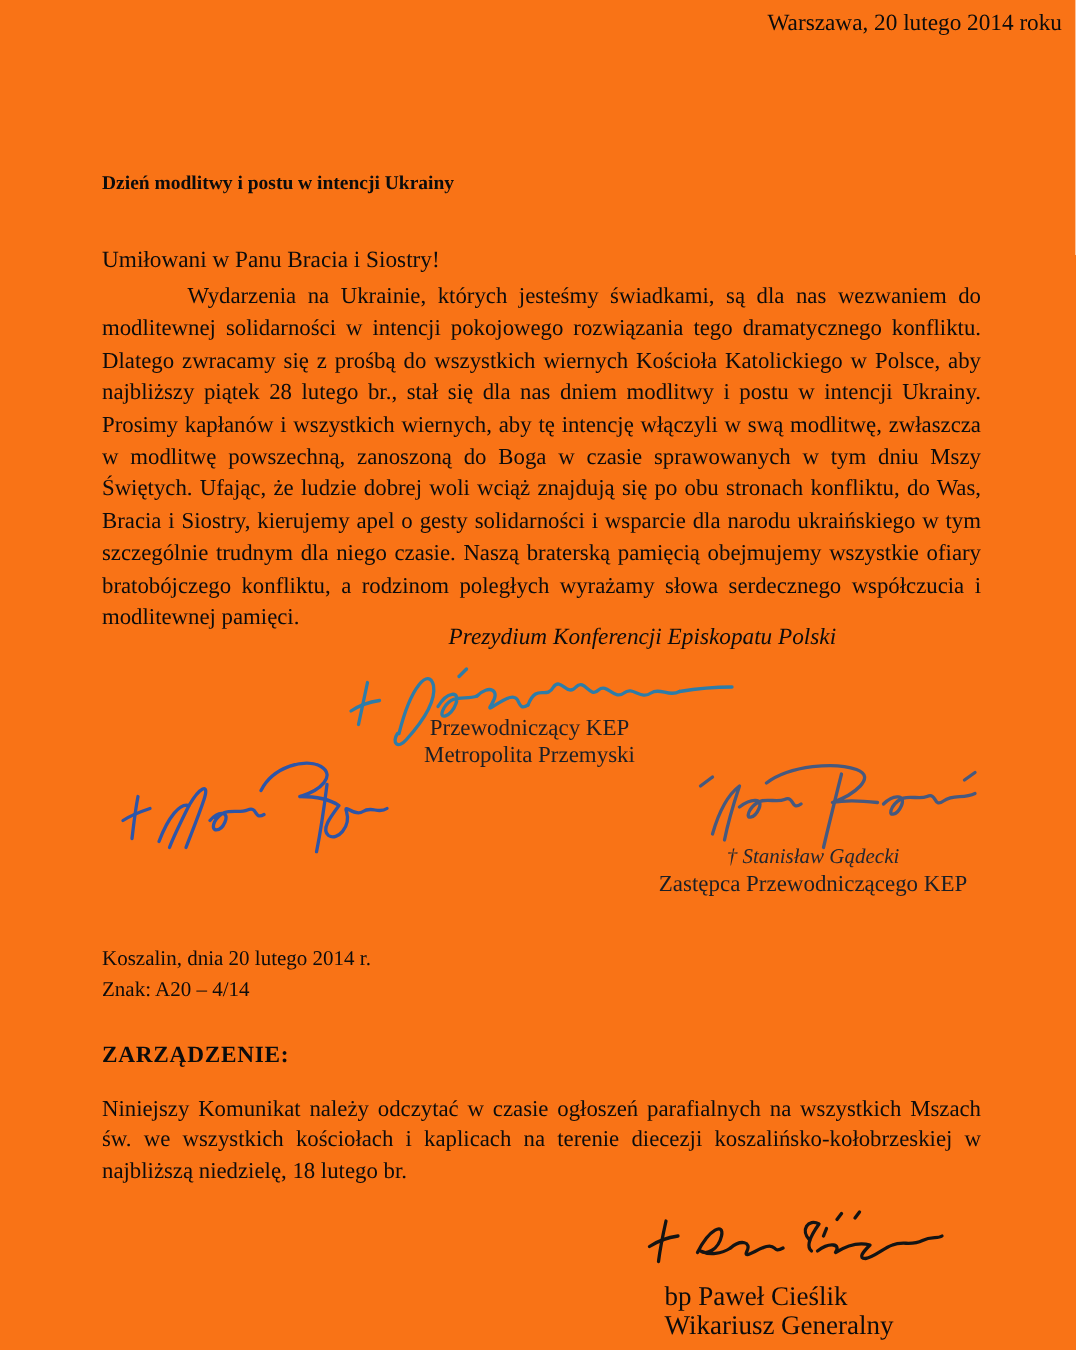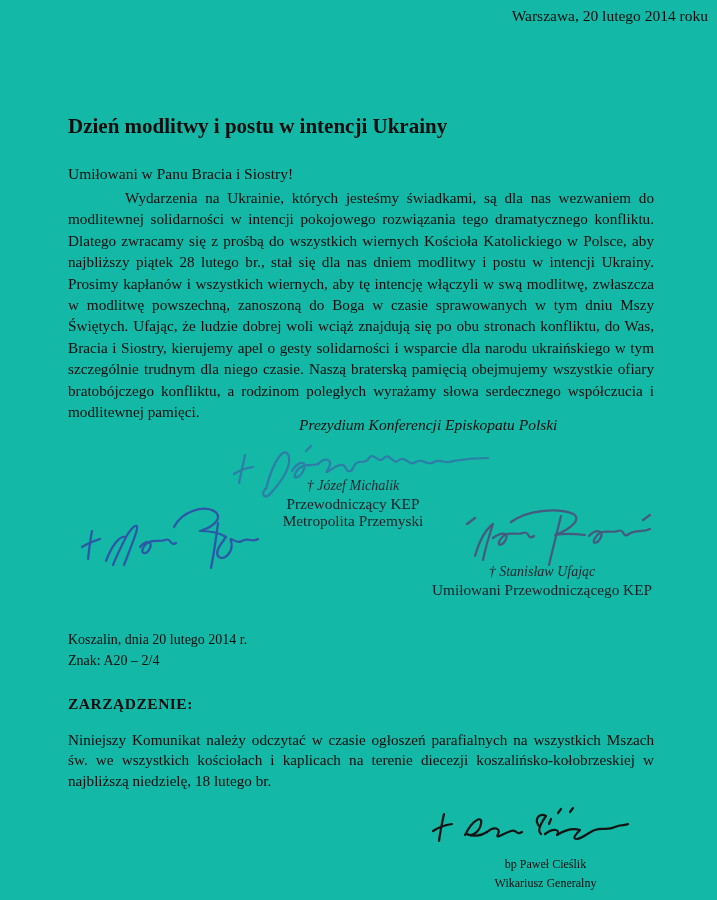--- a/index.html
+++ b/index.html
@@ -1,36 +1,36 @@
 <!DOCTYPE html>
 <html><head>
 <meta charset="utf-8">
 <style>
   * { margin: 0; padding: 0; box-sizing: border-box; }
   html, body { background: #ffffff; }
   .page {
     position: relative;
     width: 717px;
     height: 900px;
-    background: #14b8a6;
+    background: #f97316;
     font-family: "Liberation Serif", "DejaVu Serif", serif;
     color: #0c0c0c;
     overflow: hidden;
   }
   .dateline {
     position: absolute;
     top: 7px;
     right: 9px;
     font-size: 15.5px;
   }
   .doc-title {
     position: absolute;
     top: 114px;
     left: 68px;
-    font-size: 21px;
+    font-size: 13px;
     font-weight: bold;
   }
   .salutation {
     position: absolute;
     top: 151px;
     left: 68px;
     font-size: 15.5px;
     margin-top: 14px;
   }
   .body-paragraph {
@@ -93,22 +93,21 @@
     width: 586px;
     font-size: 15.2px;
     line-height: 20.3px;
     text-align: justify;
   }
   .final-sig-block {
     position: absolute;
     top: 855px;
     left: 443px;
     width: 205px;
-    text-align: center;
-    font-size: 12px;
+    font-size: 18px;
     line-height: 18.5px;
   }
 </style>
 </head>
 <body>
 
 <div class="page">
 
   <div class="dateline">Warszawa, 20 lutego 2014 roku</div>
 
@@ -126,21 +125,20 @@
       <path d="M17,14 C15,23 13,33 11,42"></path>
       <path d="M38,48 C46,16 58,4 61,16 C63,28 52,42 43,52 C37,59 33,54 37,48"></path>
       <path d="M64,30 C70,20 79,19 76,28 C73,37 63,40 68,31 C74,21 82,26 90,23"></path>
       <path d="M78,10 l5,-5"></path>
       <path d="M90,23 C98,15 106,19 100,28 C95,36 104,26 112,24 C120,22 116,34 124,29"></path>
       <path d="M124,29 C130,14 136,26 141,17 C146,10 150,24 156,17 C162,11 165,25 171,19 C177,14 181,26 188,21 C194,16 199,26 206,21 C212,17 218,24 225,20"></path>
       <path d="M225,20 C237,18 248,17 260,17"></path>
     </svg>
   </div>
   <div class="sig-block" style="left:253px; top:477px; width:200px;">
-    <div class="sig-name">† Józef Michalik</div>
     <div>Przewodniczący KEP</div>
     <div>Metropolita Przemyski</div>
   </div>
 
   <div class="sig-handwriting" style="left: 78px; top: 503px; color: rgb(45, 85, 168);">
     <svg width="200" height="66" viewBox="0 0 200 66">
       <path d="M4,44 C10,40 16,38 22,36"></path>
       <path d="M14,28 C12,38 11,48 10,56"></path>
       <path d="M28,58 C34,42 42,32 48,34 C43,44 38,54 35,62"></path>
       <path d="M48,34 C55,22 62,18 58,30 C54,42 49,54 46,62"></path>
@@ -156,27 +154,27 @@
       <path d="M12,16 l8,-6"></path>
       <path d="M20,48 C24,34 30,22 38,16 C34,28 30,42 28,52"></path>
       <path d="M38,30 C46,24 54,24 51,31 C48,38 41,39 45,32 C52,21 61,28 68,25 C75,22 72,33 79,28"></path>
       <path d="M56,14 C72,2 102,0 116,5 C130,10 114,22 100,27 C110,25 121,26 130,27"></path>
       <path d="M106,8 C102,24 98,40 94,57"></path>
       <path d="M134,28 C141,21 149,22 146,29 C143,36 136,37 140,30 C147,19 156,26 163,23 C170,20 167,31 174,26 C181,21 187,25 195,21"></path>
       <path d="M188,12 l7,-5"></path>
     </svg>
   </div>
   <div class="sig-block" style="left:424px; top:563px; width:236px;">
-    <div class="sig-name">† Stanisław Ufając</div>
-    <div>Umiłowani Przewodniczącego KEP</div>
+    <div class="sig-name">† Stanisław Gądecki</div>
+    <div>Zastępca Przewodniczącego KEP</div>
   </div>
 
   <div class="place-block">
     <div>Koszalin, dnia 20 lutego 2014 r.</div>
-    <div>Znak: A20 – 2/4</div>
+    <div>Znak: A20 – 4/14</div>
   </div>
 
   <div class="ordinance-heading">ZARZĄDZENIE:</div>
 
   <div class="ordinance-paragraph">Niniejszy Komunikat należy odczytać w czasie ogłoszeń parafialnych na wszystkich Mszach św. we wszystkich kościołach i kaplicach na terenie diecezji koszalińsko-kołobrzeskiej w najbliższą niedzielę, 18 lutego br.</div>
 
   <div class="sig-handwriting" style="left: 425px; top: 805px; color: rgb(20, 20, 20);">
     <svg width="205" height="46" viewBox="0 0 205 46">
       <path d="M8,26 C14,22 20,20 27,19"></path>
       <path d="M19,9 C17,18 15,28 14,36"></path>

